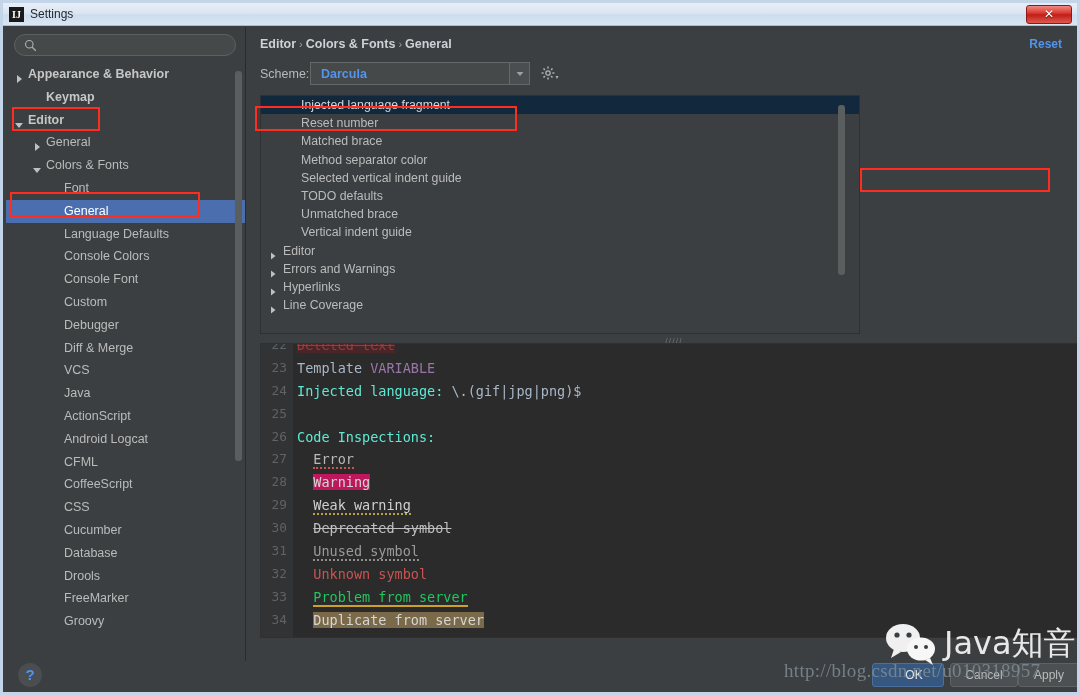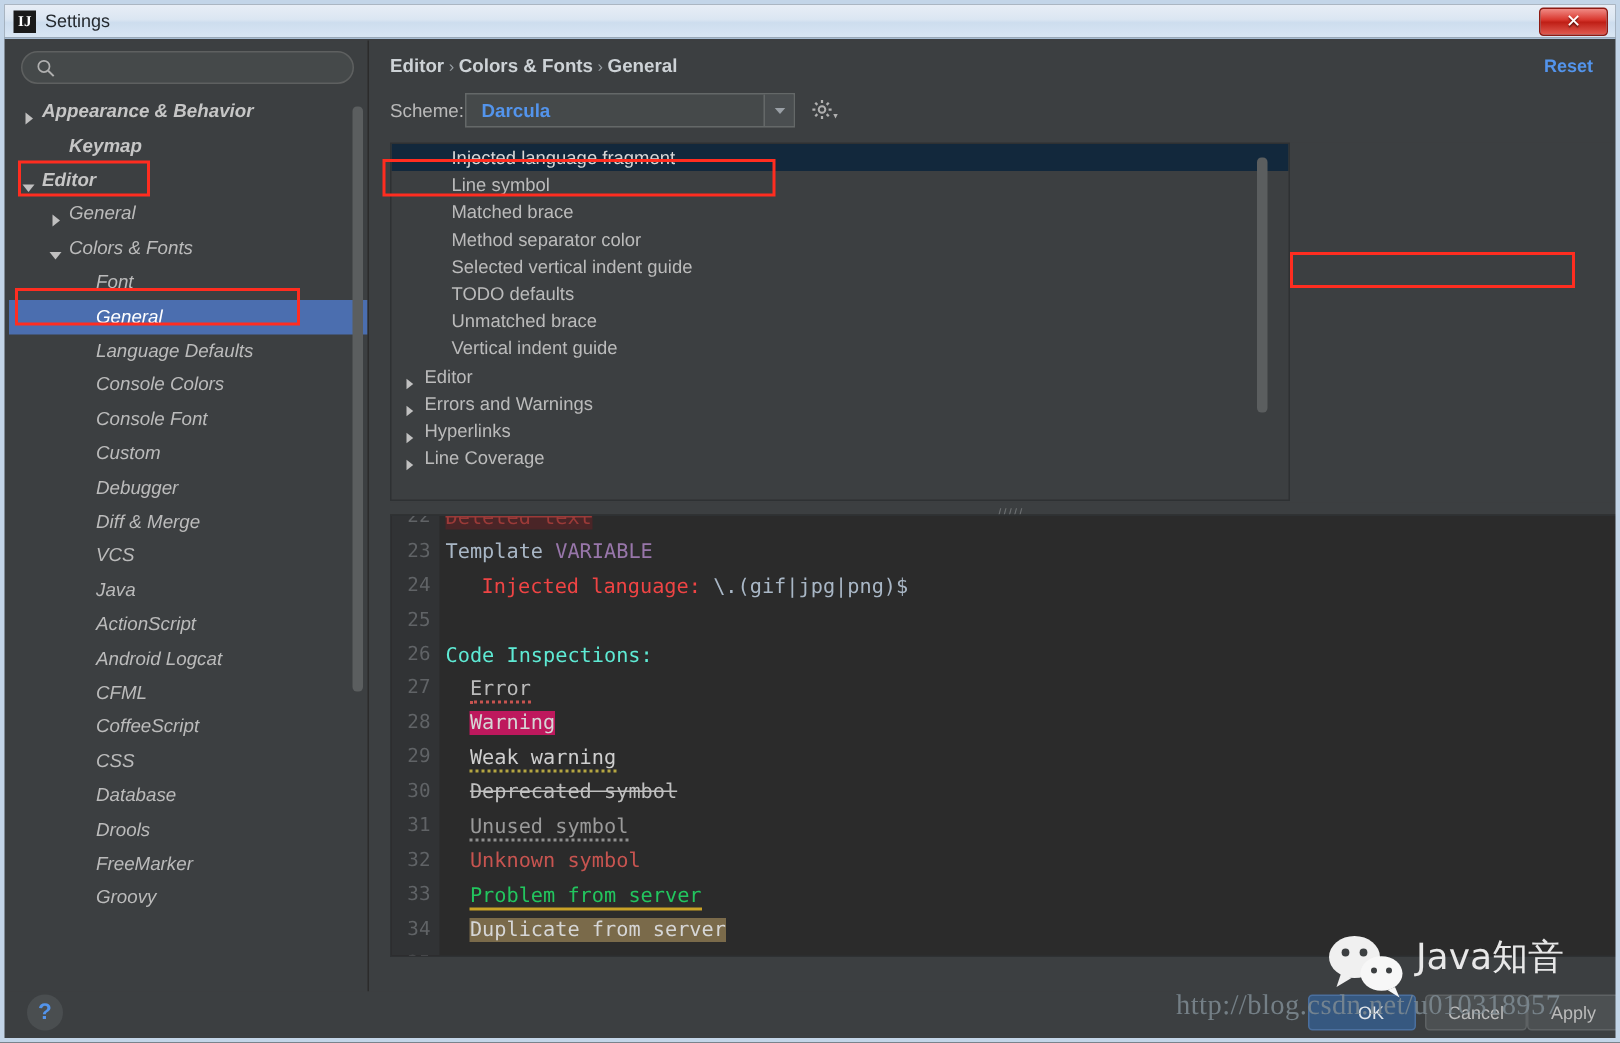--- a/index.html
+++ b/index.html
@@ -39,21 +39,21 @@
   #search-icon{position:absolute;left:9px;top:4px;width:13px;height:13px;}
   #search-input{position:absolute;left:27px;top:2px;width:186px;height:17px;
      background:transparent;border:0;outline:none;color:#bbb;font-size:12px;
      font-family:"Liberation Sans",sans-serif;}
 
   #tree{position:absolute;left:0;top:36px;width:239px;height:590px;overflow:hidden;}
   .tn{position:relative;height:22.8px;line-height:22.8px;font-size:12.5px;
       color:#bbbbbb;white-space:nowrap;}
   .tn.bold{font-weight:bold;color:#c6c6c6;}
   .tn .arrow{position:absolute;width:10px;height:10px;top:6px;}
-  .tn .lbl{position:absolute;font-style:italic;}
+  .tn .lbl{position:absolute;}
   .tn.sel{background:#4b6eaf;color:#ffffff;}
   #tree-scroll{position:absolute;right:3px;top:44px;width:7px;height:390px;
      background:#5b5e5f;border-radius:3px;}
 
   
   .redbox{position:absolute;border:2px solid #ff2d20;box-sizing:border-box;
      pointer-events:none;}
 
   
   #right{position:absolute;left:240px;top:0;width:828px;height:634px;
@@ -113,21 +113,21 @@
      font-weight:bold;text-align:center;line-height:24px;}
   .btn{position:absolute;top:2px;height:24px;background:#4c5052;
      border:1px solid #5e6264;border-radius:3px;box-sizing:border-box;
      font-size:12px;color:#bbbbbb;text-align:center;line-height:22px;}
   #btn-ok{left:866px;width:72px;background:#365880;border-color:#4a6f9e;color:#e2e6ea;padding-left:12px;}
   #btn-cancel{left:944px;width:68px;}
   #btn-apply{left:1012px;width:62px;}
 
   
   #wm-logo{position:absolute;left:880px;top:622px;width:62px;height:44px;}
-  #wm-text{position:absolute;left:944px;top:622px;font-size:24px;color:#f2f2f2;
+  #wm-text{position:absolute;left:944px;top:622px;font-size:32px;color:#f2f2f2;
      font-family:"DejaVu Sans",sans-serif;white-space:nowrap;opacity:.95;}
   #wm-url{position:absolute;left:784px;top:660px;font-size:19px;
      font-family:"Liberation Serif","DejaVu Serif",serif;color:#7e8b93;
      opacity:.85;white-space:nowrap;letter-spacing:.3px;}
 </style>
 </head>
 <body>
 
 <div id="window">
 
@@ -212,20 +212,23 @@
             <span class="lbl" style="left: 58px;">Android Logcat</span>
           </div>
           <div class="tn">
             <span class="lbl" style="left: 58px;">CFML</span>
           </div>
           <div class="tn">
             <span class="lbl" style="left: 58px;">CoffeeScript</span>
           </div>
           <div class="tn">
             <span class="lbl" style="left: 58px;">CSS</span>
+          </div>
+          <div class="tn">
+            <span class="lbl" style="left: 58px;">Cucumber</span>
           </div>
           <div class="tn">
             <span class="lbl" style="left: 58px;">Database</span>
           </div>
           <div class="tn">
             <span class="lbl" style="left: 58px;">Drools</span>
           </div>
           <div class="tn">
             <span class="lbl" style="left: 58px;">FreeMarker</span>
           </div>
@@ -264,21 +267,21 @@
           <line x1="11.5" y1="3.5" x2="10.1" y2="4.9"></line>
             <line x1="3.9" y1="11.1" x2="2.5" y2="12.5"></line>
         </g>
         <polygon points="14.5,11 17.5,11 16,14" fill="#b0b0b0"></polygon>
       </svg>
 
       <div id="selrow-ext"></div>
       <div id="list-right-strip"></div>
       <div id="listbox">
           <div class="li child selrow"><span>Injected language fragment</span></div>
-          <div class="li child"><span>Line symbol</span></div>
+          <div class="li child"><span>Reset number</span></div>
           <div class="li child"><span>Matched brace</span></div>
           <div class="li child"><span>Method separator color</span></div>
           <div class="li child"><span>Selected vertical indent guide</span></div>
           <div class="li child"><span>TODO defaults</span></div>
           <div class="li child"><span>Unmatched brace</span></div>
           <div class="li child"><span>Vertical indent guide</span></div>
           <div class="li group"><span class="garr"><svg viewBox="0 0 8 8">
                 <polygon points="2,0.5 6.5,4 2,7.5" fill="#c0c0c0"></polygon>
               </svg></span><span>Editor</span></div>
           <div class="li group"><span class="garr"><svg viewBox="0 0 8 8">
@@ -295,21 +298,21 @@
 
       <div id="splitter">
         <div class="dots">/////</div>
       </div>
 
       <div id="preview">
         <div id="gutter"></div>
         <div id="code" style="top: -10px;">
             <div class="cl"><span class="ln">22</span><span class="tx"><span style="color:#9b3a38;background:#4a2527;text-decoration:line-through;">Deleted text</span></span></div>
             <div class="cl"><span class="ln">23</span><span class="tx"><span style="color:#a9b7c6;">Template </span><span style="color:#9876aa;">VARIABLE</span></span></div>
-            <div class="cl"><span class="ln">24</span><span class="tx"><span style="color:#ef4444;margin-left:24px;">Injected language: </span><span style="color:#a9b7c6;">\.(gif|jpg|png)$</span></span></div>
+            <div class="cl"><span class="ln">24</span><span class="tx"><span style="color:#5eead4;">Injected language: </span><span style="color:#a9b7c6;">\.(gif|jpg|png)$</span></span></div>
             <div class="cl"><span class="ln">25</span><span class="tx"></span></div>
             <div class="cl"><span class="ln">26</span><span class="tx"><span style="color:#5eead4;">Code Inspections:</span></span></div>
             <div class="cl"><span class="ln">27</span><span class="tx"><span style="color:#a9b7c6;">  </span><span style="color:#bababa;border-bottom:2px dotted #c75450;">Error</span></span></div>
             <div class="cl"><span class="ln">28</span><span class="tx"><span style="color:#a9b7c6;">  </span><span style="color:#d6d6d6;background:#be185d;">Warning</span></span></div>
             <div class="cl"><span class="ln">29</span><span class="tx"><span style="color:#a9b7c6;">  </span><span style="color:#cfcfcf;border-bottom:2px dotted #b5a642;">Weak warning</span></span></div>
             <div class="cl"><span class="ln">30</span><span class="tx"><span style="color:#a9b7c6;">  </span><span style="color:#bfbfbf;text-decoration:line-through;">Deprecated symbol</span></span></div>
             <div class="cl"><span class="ln">31</span><span class="tx"><span style="color:#a9b7c6;">  </span><span style="color:#9a9a9a;border-bottom:2px dotted #8f8f8f;">Unused symbol</span></span></div>
             <div class="cl"><span class="ln">32</span><span class="tx"><span style="color:#a9b7c6;">  </span><span style="color:#c75450;">Unknown symbol</span></span></div>
             <div class="cl"><span class="ln">33</span><span class="tx"><span style="color:#a9b7c6;">  </span><span style="color:#22c55e;border-bottom:2px solid #c9a227;">Problem from server</span></span></div>
             <div class="cl"><span class="ln">34</span><span class="tx"><span style="color:#a9b7c6;">  </span><span style="color:#d6d6d6;background:#7a6a4a;">Duplicate from server</span></span></div>

